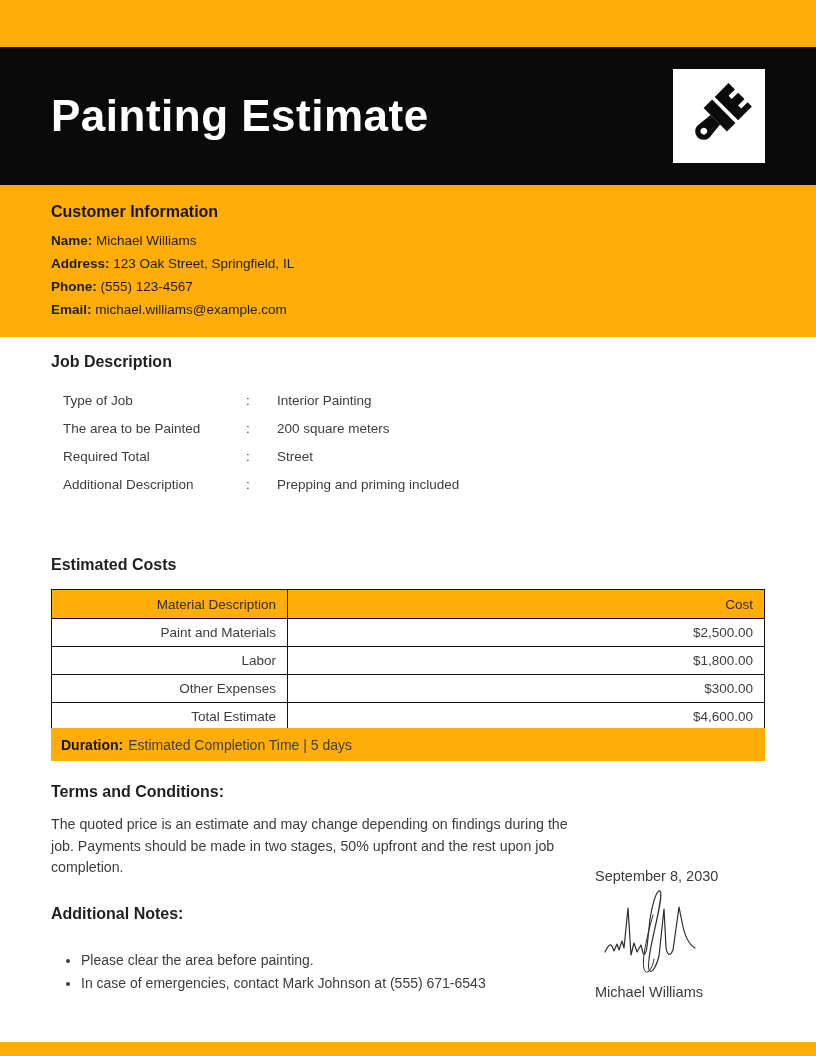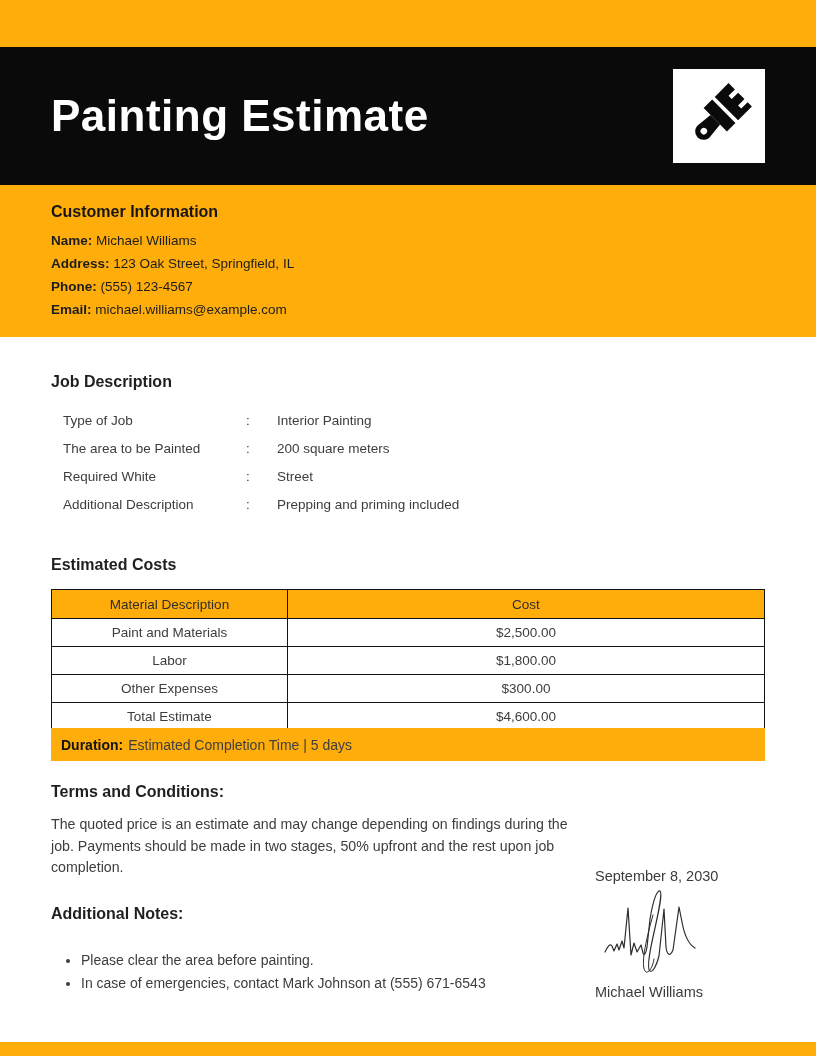--- a/index.html
+++ b/index.html
@@ -20,29 +20,29 @@
   .header-title { color:#fff; font-size:44px; font-weight:800; letter-spacing:.5px; }
   .icon-box { width:92px; height:94px; background:#fff; display:flex; align-items:center; justify-content:center; }
 
   .customer { position:absolute; top:185px; left:0; right:0; height:152px; background:var(--orange); padding:18px 51px 0; }
   .customer h2 { font-size:16px; font-weight:700; color:#161616; margin-bottom:13px; }
   .cust-line { font-size:13.5px; color:#1d1d1d; margin-bottom:8.5px; line-height:14.5px; }
   .cust-line b { font-weight:700; }
 
   .section-h { font-size:16px; font-weight:700; color:var(--heading); }
 
-  .job { position:absolute; top:373px; left:51px; width:714px; }
+  .job { position:absolute; top:353px; left:51px; width:714px; }
   .job-rows { margin-top:15px; }
   .job-row { display:flex; align-items:center; height:28px; padding-left:12px; font-size:13.5px; color:#3d3d3d; }
   .job-label { width:183px; }
   .job-colon { width:31px; }
 
   .costs { position:absolute; top:556px; left:51px; width:652px; }
   .costs table { margin-top:15px; width:714px; border-collapse:collapse; table-layout:fixed; font-size:13.5px; }
-  .costs th, .costs td { border:1.5px solid #141414; text-align:center; padding:0 11px; height:28px; }
+  .costs th, .costs td { border:1.5px solid #141414; text-align:right; padding:0 11px; height:28px; }
   .costs th { background:var(--orange); color:#2e2e2e; font-weight:400; height:29px; }
   .costs td { color:#3d3d3d; }
   .col-desc { width:236px; }
 
   .duration-banner {
     position:absolute; top:728px; left:51px; width:714px; height:33px; background:var(--orange);
     display:flex; align-items:center; padding:8px 10px; font-size:14px; color:#3f3f3f;
   }
   .duration-banner b { color:#141414; font-weight:700; margin-right:5px; }
 
@@ -105,21 +105,21 @@
         <span class="job-label">Type of Job</span>
         <span class="job-colon">:</span>
         <span class="job-value">Interior Painting</span>
       </div>
       <div class="job-row">
         <span class="job-label">The area to be Painted</span>
         <span class="job-colon">:</span>
         <span class="job-value">200 square meters</span>
       </div>
       <div class="job-row">
-        <span class="job-label">Required White</span>
+        <span class="job-label">Required Total</span>
         <span class="job-colon">:</span>
         <span class="job-value">Street</span>
       </div>
       <div class="job-row">
         <span class="job-label">Additional Description</span>
         <span class="job-colon">:</span>
         <span class="job-value">Prepping and priming included</span>
       </div>
     </div>
   </div>

